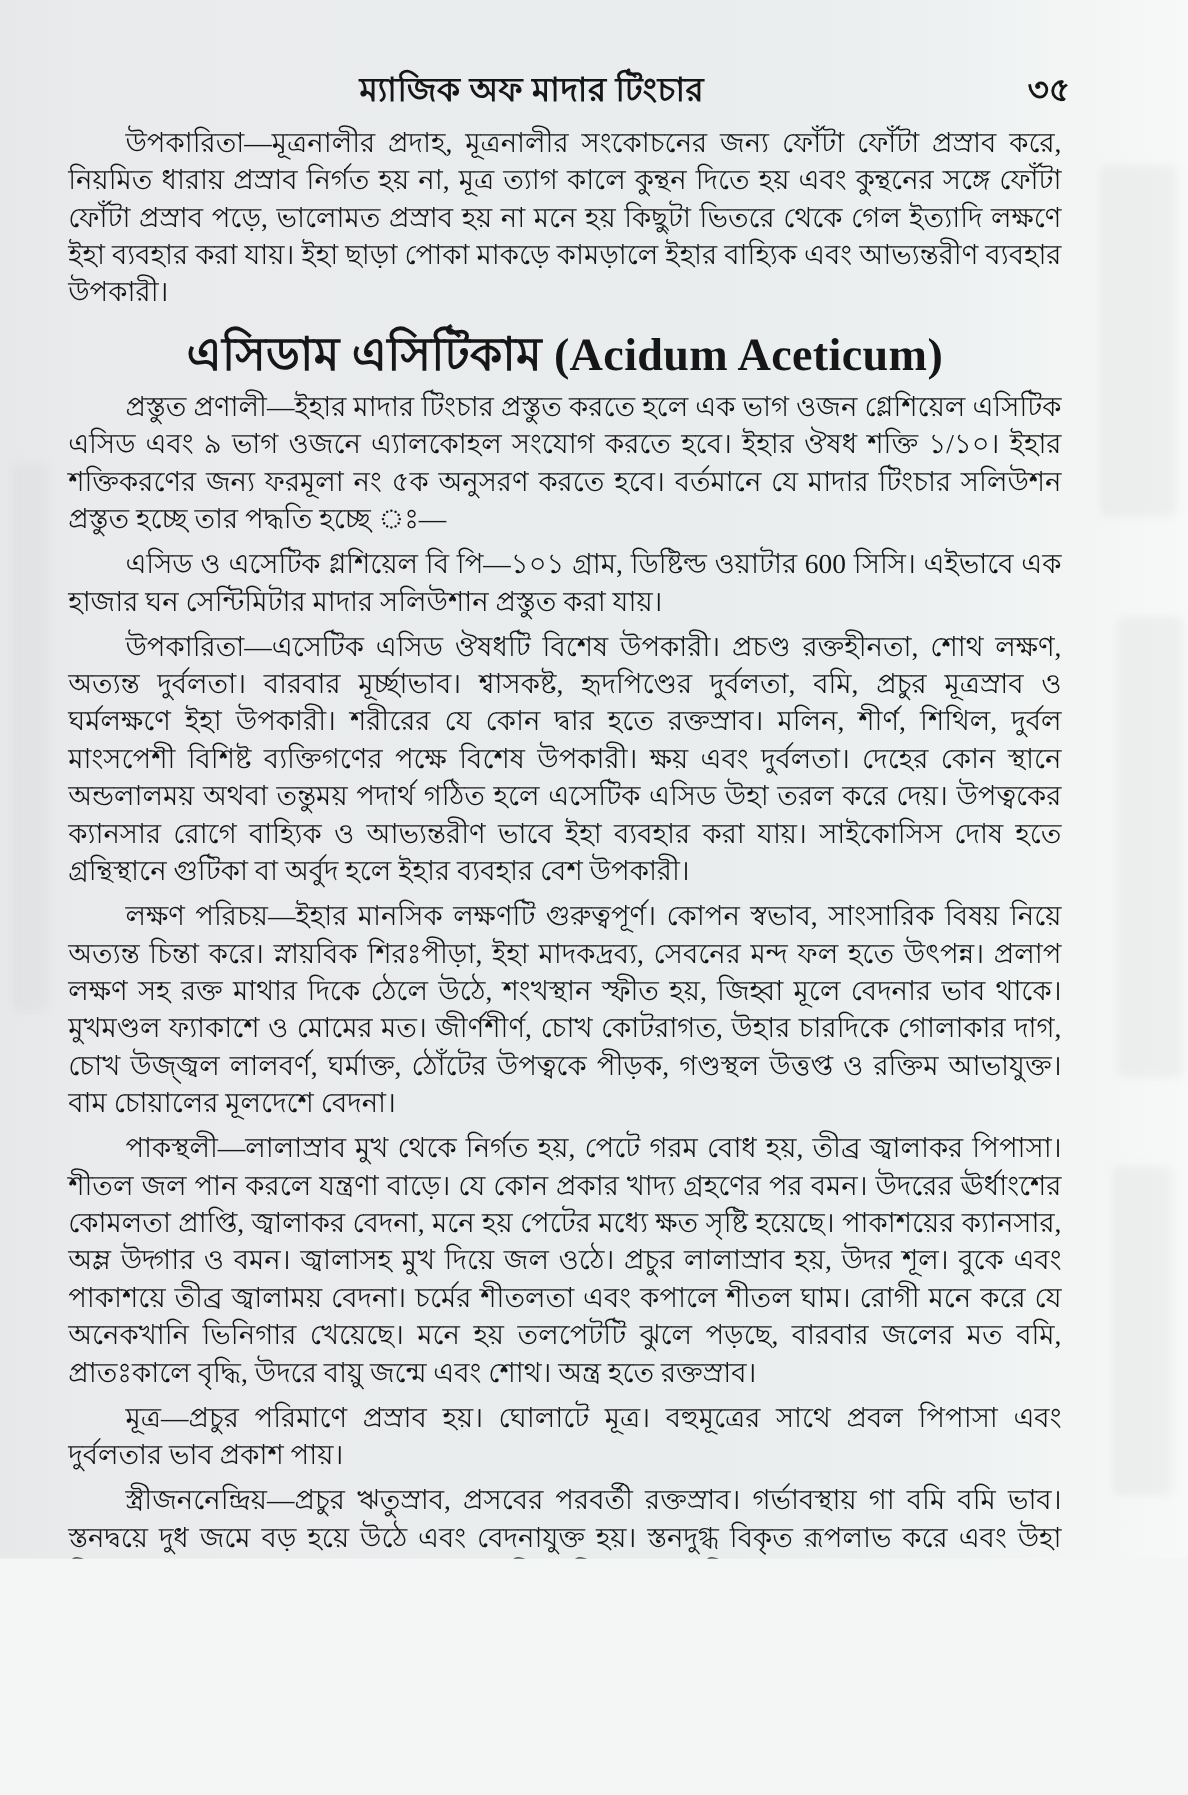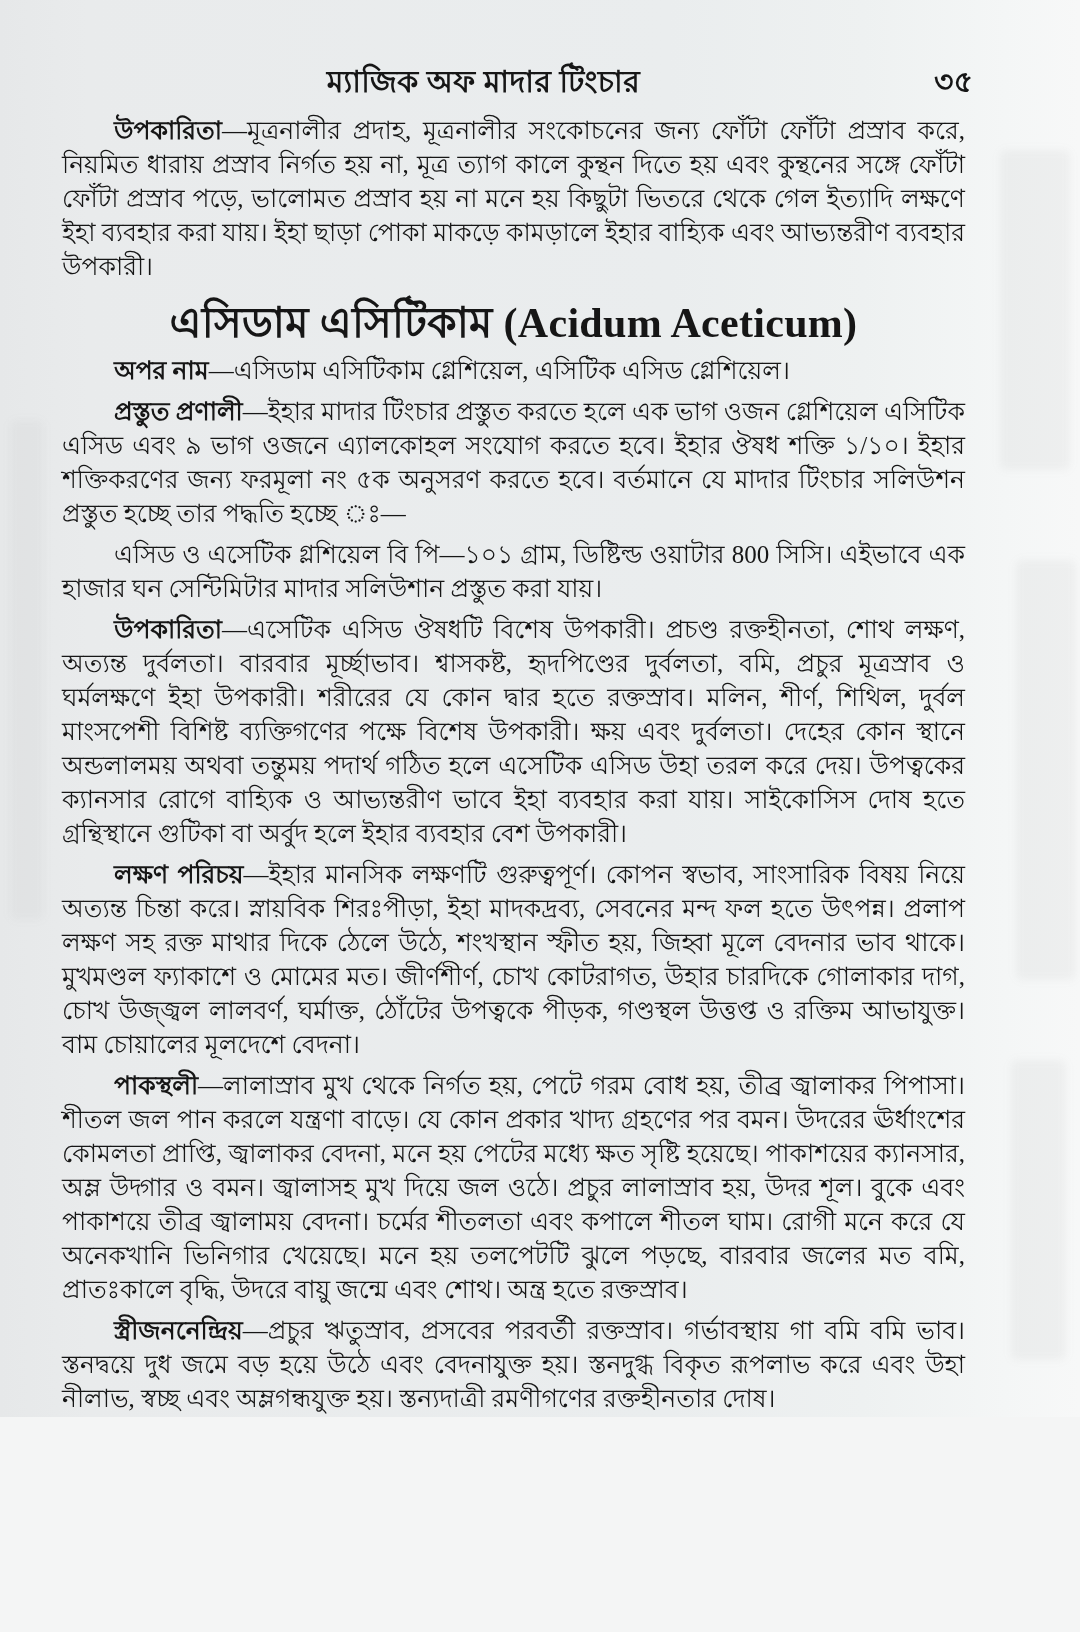--- a/index.html
+++ b/index.html
@@ -51,21 +51,21 @@
   }
   .para {
     margin: 0 0 7px 0;
     text-align: justify;
     text-indent: 52px;
   }
   .para.flush {
     text-indent: 0;
   }
   .lead {
-    font-weight: bold;
+    font-weight: normal;
   }
   .section-heading {
     margin: 22px 0 14px 0;
     text-align: center;
     font-size: 42px;
     font-weight: bold;
     letter-spacing: 0.3px;
   }
   
   .smudge {
@@ -93,22 +93,22 @@
   <div class="page-inner">
     <div class="page-header">
       <div class="page-title">ম্যাজিক অফ মাদার টিংচার</div>
       <div class="page-number">৩৫</div>
     </div>
 
     <div class="body-text">
 
         <p class="para"><span class="lead">উপকারিতা</span>—মূত্রনালীর প্রদাহ, মূত্রনালীর সংকোচনের জন্য ফোঁটা ফোঁটা প্রস্রাব করে, নিয়মিত ধারায় প্রস্রাব নির্গত হয় না, মূত্র ত্যাগ কালে কুন্থন দিতে হয় এবং কুন্থনের সঙ্গে ফোঁটা ফোঁটা প্রস্রাব পড়ে, ভালোমত প্রস্রাব হয় না মনে হয় কিছুটা ভিতরে থেকে গেল ইত্যাদি লক্ষণে ইহা ব্যবহার করা যায়। ইহা ছাড়া পোকা মাকড়ে কামড়ালে ইহার বাহ্যিক এবং আভ্যন্তরীণ ব্যবহার উপকারী।</p>
         <div class="section-heading">এসিডাম এসিটিকাম (Acidum Aceticum)</div>
-        <p class="para"><span class="lead">অপর নাম</span>—এসিডাম এসিটিকাম গ্লেশিয়েল, এসিটিক এসিড গ্লেশিয়েল।</p>
         <p class="para"><span class="lead">প্রস্তুত প্রণালী</span>—ইহার মাদার টিংচার প্রস্তুত করতে হলে এক ভাগ ওজন গ্লেশিয়েল এসিটিক এসিড এবং ৯ ভাগ ওজনে এ্যালকোহল সংযোগ করতে হবে। ইহার ঔষধ শক্তি ১/১০। ইহার শক্তিকরণের জন্য ফরমূলা নং ৫ক অনুসরণ করতে হবে। বর্তমানে যে মাদার টিংচার সলিউশন প্রস্তুত হচ্ছে তার পদ্ধতি হচ্ছে ঃ—</p>
-        <p class="para">এসিড ও এসেটিক গ্লশিয়েল বি পি—১০১ গ্রাম, ডিষ্টিল্ড ওয়াটার 800 সিসি। এইভাবে এক হাজার ঘন সেন্টিমিটার মাদার সলিউশান প্রস্তুত করা যায়।</p>
+        <p class="para">এসিড ও এসেটিক গ্লশিয়েল বি পি—১০১ গ্রাম, ডিষ্টিল্ড ওয়াটার 600 সিসি। এইভাবে এক হাজার ঘন সেন্টিমিটার মাদার সলিউশান প্রস্তুত করা যায়।</p>
         <p class="para"><span class="lead">উপকারিতা</span>—এসেটিক এসিড ঔষধটি বিশেষ উপকারী। প্রচণ্ড রক্তহীনতা, শোথ লক্ষণ, অত্যন্ত দুর্বলতা। বারবার মূর্চ্ছাভাব। শ্বাসকষ্ট, হৃদপিণ্ডের দুর্বলতা, বমি, প্রচুর মূত্রস্রাব ও ঘর্মলক্ষণে ইহা উপকারী। শরীরের যে কোন দ্বার হতে রক্তস্রাব। মলিন, শীর্ণ, শিথিল, দুর্বল মাংসপেশী বিশিষ্ট ব্যক্তিগণের পক্ষে বিশেষ উপকারী। ক্ষয় এবং দুর্বলতা। দেহের কোন স্থানে অন্ডলালময় অথবা তন্তুময় পদার্থ গঠিত হলে এসেটিক এসিড উহা তরল করে দেয়। উপত্বকের ক্যানসার রোগে বাহ্যিক ও আভ্যন্তরীণ ভাবে ইহা ব্যবহার করা যায়। সাইকোসিস দোষ হতে গ্রন্থিস্থানে গুটিকা বা অর্বুদ হলে ইহার ব্যবহার বেশ উপকারী।</p>
         <p class="para"><span class="lead">লক্ষণ পরিচয়</span>—ইহার মানসিক লক্ষণটি গুরুত্বপূর্ণ। কোপন স্বভাব, সাংসারিক বিষয় নিয়ে অত্যন্ত চিন্তা করে। স্নায়বিক শিরঃপীড়া, ইহা মাদকদ্রব্য, সেবনের মন্দ ফল হতে উৎপন্ন। প্রলাপ লক্ষণ সহ রক্ত মাথার দিকে ঠেলে উঠে, শংখস্থান স্ফীত হয়, জিহ্বা মূলে বেদনার ভাব থাকে। মুখমণ্ডল ফ্যাকাশে ও মোমের মত। জীর্ণশীর্ণ, চোখ কোটরাগত, উহার চারদিকে গোলাকার দাগ, চোখ উজ্জ্বল লালবর্ণ, ঘর্মাক্ত, ঠোঁটের উপত্বকে পীড়ক, গণ্ডস্থল উত্তপ্ত ও রক্তিম আভাযুক্ত। বাম চোয়ালের মূলদেশে বেদনা।</p>
         <p class="para"><span class="lead">পাকস্থলী</span>—লালাস্রাব মুখ থেকে নির্গত হয়, পেটে গরম বোধ হয়, তীব্র জ্বালাকর পিপাসা। শীতল জল পান করলে যন্ত্রণা বাড়ে। যে কোন প্রকার খাদ্য গ্রহণের পর বমন। উদরের ঊর্ধাংশের কোমলতা প্রাপ্তি, জ্বালাকর বেদনা, মনে হয় পেটের মধ্যে ক্ষত সৃষ্টি হয়েছে। পাকাশয়ের ক্যানসার, অম্ল উদ্গার ও বমন। জ্বালাসহ মুখ দিয়ে জল ওঠে। প্রচুর লালাস্রাব হয়, উদর শূল। বুকে এবং পাকাশয়ে তীব্র জ্বালাময় বেদনা। চর্মের শীতলতা এবং কপালে শীতল ঘাম। রোগী মনে করে যে অনেকখানি ভিনিগার খেয়েছে। মনে হয় তলপেটটি ঝুলে পড়ছে, বারবার জলের মত বমি, প্রাতঃকালে বৃদ্ধি, উদরে বায়ু জন্মে এবং শোথ। অন্ত্র হতে রক্তস্রাব।</p>
+        <p class="para"><span class="lead">মূত্র</span>—প্রচুর পরিমাণে প্রস্রাব হয়। ঘোলাটে মূত্র। বহুমূত্রের সাথে প্রবল পিপাসা এবং দুর্বলতার ভাব প্রকাশ পায়।</p>
         <p class="para"><span class="lead">স্ত্রীজননেন্দ্রিয়</span>—প্রচুর ঋতুস্রাব, প্রসবের পরবর্তী রক্তস্রাব। গর্ভাবস্থায় গা বমি বমি ভাব। স্তনদ্বয়ে দুধ জমে বড় হয়ে উঠে এবং বেদনাযুক্ত হয়। স্তনদুগ্ধ বিকৃত রূপলাভ করে এবং উহা নীলাভ, স্বচ্ছ এবং অম্লগন্ধযুক্ত হয়। স্তন্যদাত্রী রমণীগণের রক্তহীনতার দোষ।</p>
       </div>
   </div>
 </div>
 
 </body></html>

